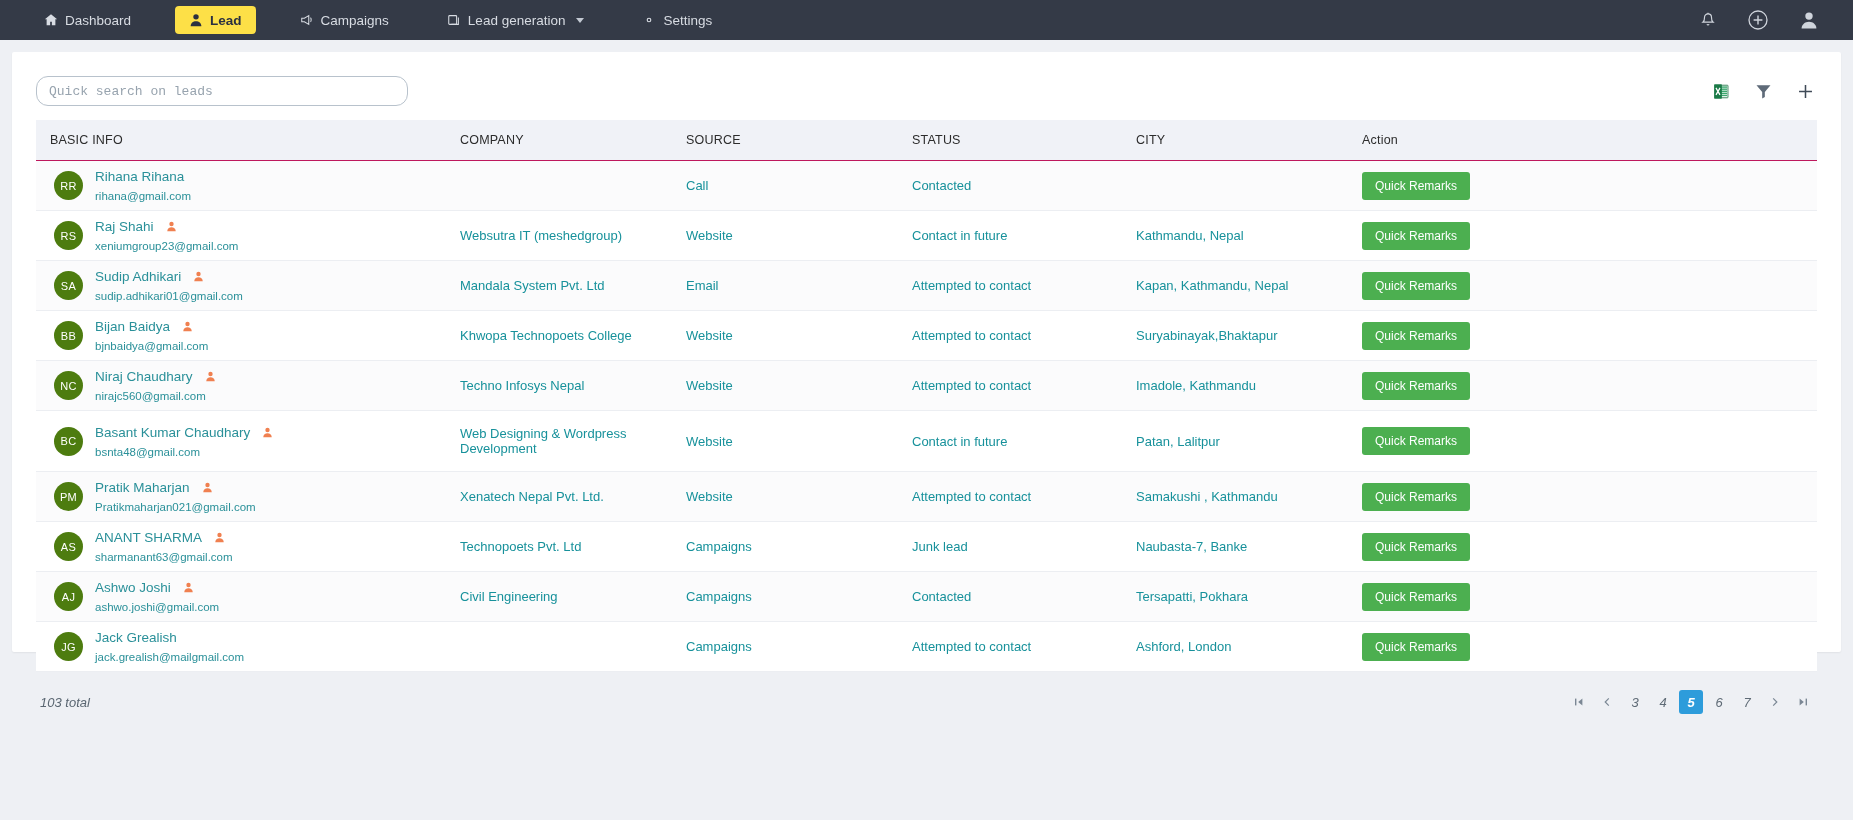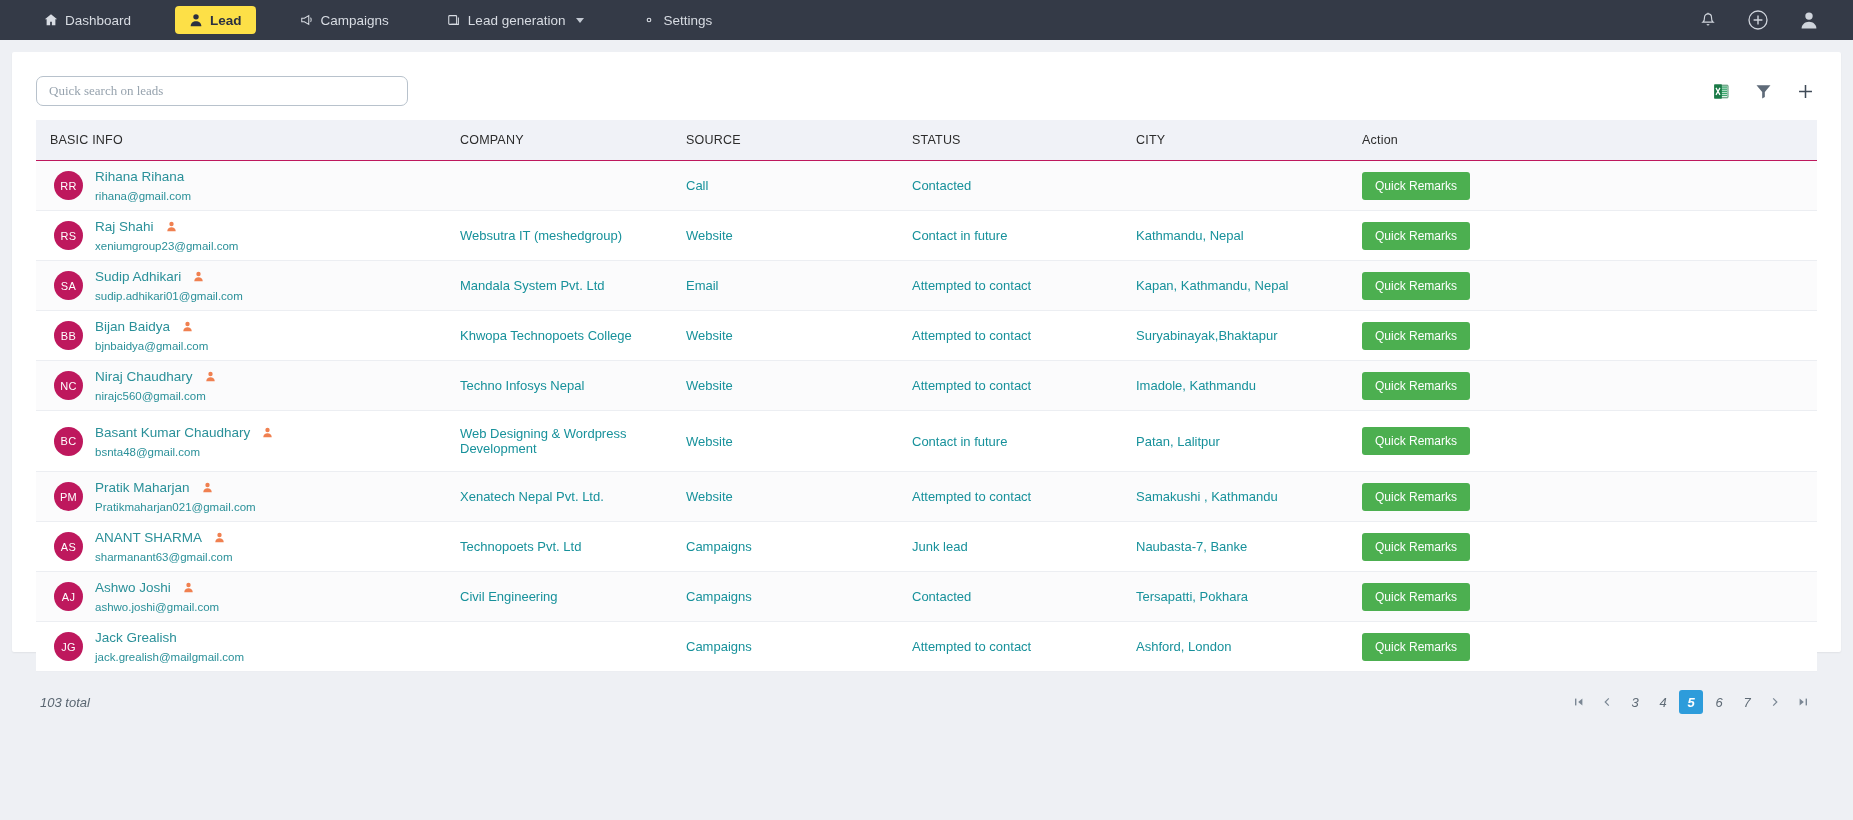--- a/index.html
+++ b/index.html
@@ -70,25 +70,25 @@
   
   .toolbar {
     display: flex;
     align-items: center;
     padding: 24px 0 14px 0;
   }
   .search-input {
     width: 372px;
     height: 30px;
     border: 1px solid #b8c2cc;
-    border-radius: 7px;
+    border-radius: 12px;
     padding: 0 12px;
     font-size: 13px;
     color: #46535e;
-    font-family: Liberation Serif, serif;
+    font-family: Liberation Mono, monospace;
     outline: none;
   }
   .search-input::placeholder { color: #97a3ae; }
   .toolbar-actions {
     margin-left: auto;
     display: flex;
     align-items: center;
     gap: 24px;
     padding-right: 2px;
   }
@@ -123,21 +123,21 @@
     height: 41px;
   }
   table.leads tbody tr:nth-child(odd) td { background: #fbfbfc; }
   table.leads tbody tr:nth-child(even) td { background: #ffffff; }
   table.leads tbody tr.tall td { height: 61px; }
 
   .basic-cell { display: flex; align-items: center; gap: 12px; padding-left: 4px; }
   .avatar {
     width: 29px; height: 29px;
     border-radius: 50%;
-    background: #be185d;
+    background: #4d7c0f;
     color: #ffffff;
     font-size: 11px;
     display: flex; align-items: center; justify-content: center;
     flex: 0 0 29px;
     letter-spacing: 0.3px;
   }
   .person-lines { display: flex; flex-direction: column; gap: 6px; min-width: 0; }
   .person-name-row { display: flex; align-items: center; gap: 12px; }
   .person-name { color: #2a9099; font-size: 13.5px; }
   .person-email { color: #2a9099; font-size: 11.5px; }

